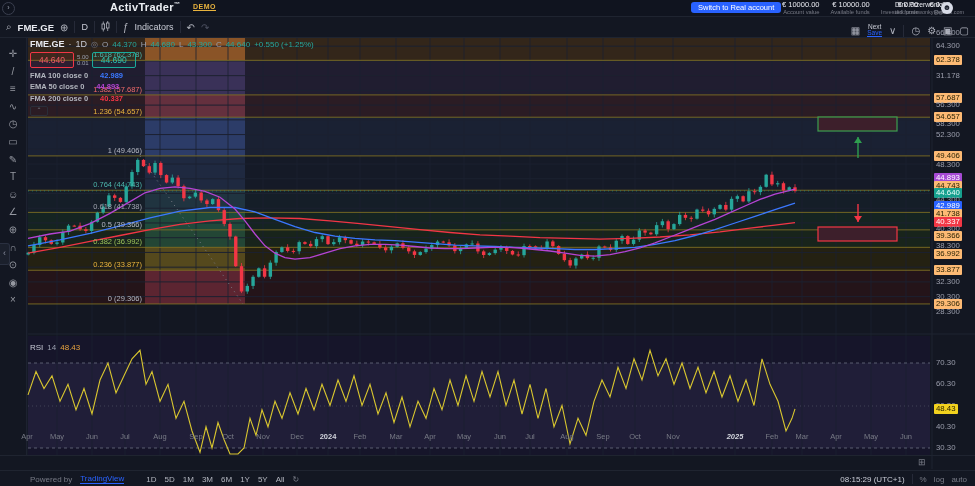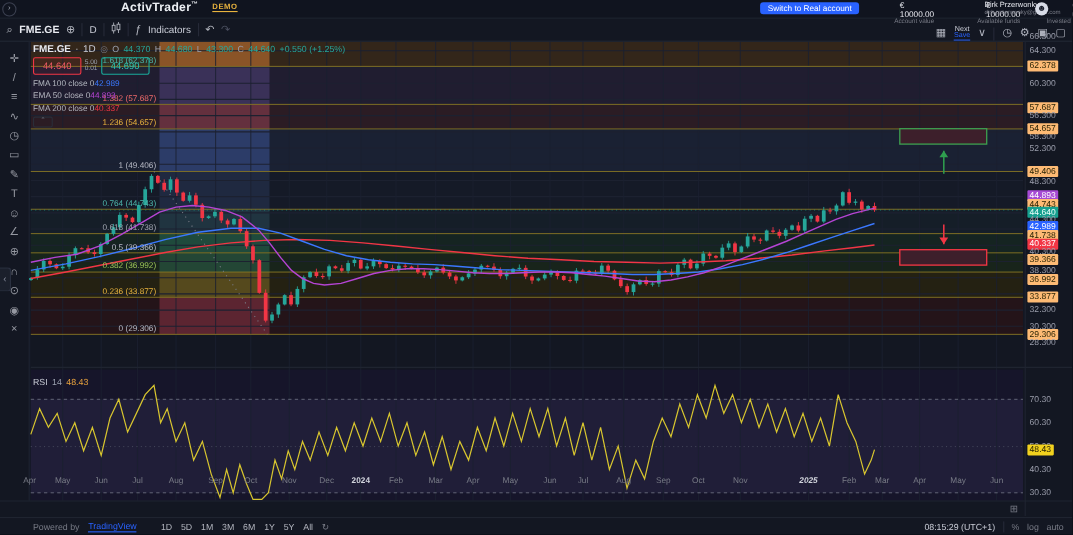--- a/index.html
+++ b/index.html
@@ -13,21 +13,21 @@
   .hdr-toggle{position:absolute;left:2px;top:2px;width:11px;height:11px;border:1px solid #3a3f4f;border-radius:50%;
           color:#9aa0ae;font-size:7px;line-height:10px;text-align:center;cursor:pointer;}
   .logo{position:absolute;left:110px;top:1px;font-size:11px;font-weight:700;color:#eceff4;letter-spacing:.3px;}
   .logo sup{font-size:6px;}
   .demo{position:absolute;left:193px;top:3px;font-size:7px;font-weight:700;color:#e8b33e;
         border-bottom:1px solid #e8b33e;letter-spacing:.5px;}
   .switch-btn{position:absolute;left:691px;top:2px;height:11px;padding:0 7px;background:#2962ff;border-radius:3px;
         font-size:7.5px;line-height:11px;color:#fff;cursor:pointer;white-space:nowrap;}
   .stats{position:absolute;left:782px;top:1px;display:flex;gap:11px;}
   .stat{display:flex;flex-direction:column;align-items:flex-end;}
-  .stat .v{font-size:7.5px;color:#e8eaf0;line-height:8px;margin-left:36px;}
+  .stat .v{font-size:7.5px;color:#e8eaf0;line-height:8px;}
   .stat .l{font-size:5.8px;color:#787b86;line-height:6px;}
   .user{position:absolute;left:895px;top:1px;width:42px;text-align:right;}
   .user .n{font-size:6.8px;color:#e8eaf0;line-height:7.5px;white-space:nowrap;}
   .user .e{font-size:5.5px;color:#787b86;line-height:6px;white-space:nowrap;}
   .avatar{position:absolute;left:941px;top:2px;width:12px;height:12px;border-radius:50%;background:#d7dbe6;
         color:#1a1f2c;font-size:8px;line-height:12px;text-align:center;cursor:pointer;}
   
   .toolbar{left:0;top:17px;width:975px;height:20px;border-bottom:1px solid #1f2430;display:flex;align-items:center;}
   .tb-left{display:flex;align-items:center;gap:6px;padding-left:6px;}
   .tb-ico{color:#b2b5be;font-size:10px;cursor:pointer;}
@@ -55,21 +55,21 @@
   .lg-ohlc{display:flex;gap:4px;font-size:8px;}
   .lg-ohlc .k{color:#9aa0ae;}
   .lg-ohlc .v{color:#26a69a;}
   .lg-chg{font-size:8px;color:#26a69a;}
   .bidask{display:flex;align-items:center;gap:3px;margin-top:3px;}
   .boxsell{width:42px;height:14px;border:1px solid #f23645;border-radius:2px;color:#f25a66;background:rgba(242,54,69,.07);
            font-size:8.5px;line-height:14px;text-align:center;cursor:pointer;}
   .boxbuy{width:42px;height:14px;border:1px solid #1aab9b;border-radius:2px;color:#2bc6b4;background:rgba(26,171,155,.07);
            font-size:8.5px;line-height:14px;text-align:center;cursor:pointer;}
   .spread{display:flex;flex-direction:column;align-items:center;font-size:6px;color:#9aa0ae;line-height:6.5px;}
-  .ind-row{display:flex;gap:0;font-size:7.5px;margin-top:2.5px;align-items:center;}
+  .ind-row{display:flex;gap:12px;font-size:7.5px;margin-top:2.5px;align-items:center;font-weight:bold;}
   .ind-name{color:#b2b5be;}
   .collapse-chip{width:16px;height:8px;border:1px solid #2a2e39;border-radius:2px;color:#787b86;font-size:6px;
            line-height:7px;text-align:center;margin-top:3px;cursor:pointer;}
   .fib-lab{position:absolute;left:58px;width:84px;text-align:right;font-size:7.5px;line-height:8px;z-index:3;}
   .rsi-legend{left:30px;top:343px;font-size:8px;z-index:4;display:flex;gap:4px;}
   .rsi-legend .t{color:#c9ccd6;}
   .rsi-legend .p{color:#9aa0ae;}
   .rsi-legend .v{color:#e8a33e;}
   
   .paxis{left:933px;top:0;width:42px;height:486px;z-index:4;cursor:ns-resize;}
@@ -617,21 +617,21 @@
   <div class="abs rsi-legend">
     <span class="t">RSI</span>
     <span class="p">14</span>
     <span class="v">48.43</span>
   </div>
 
   <div class="abs paxis" id="paxis">
       <div class="chip ax-plain" style="top: 28px;">66.300</div>
       <div class="chip ax-plain" style="top: 41px;">64.300</div>
       <div class="chip ax-fib" style="top: 55px;">62.378</div>
-      <div class="chip ax-plain" style="top: 71px;">60.300</div>
+      <div class="chip ax-plain" style="top: 71px;">31.178</div>
       <div class="chip ax-plain" style="top: 85px; margin-top: 34px;">58.300</div>
       <div class="chip ax-fib" style="top: 93px;">57.687</div>
       <div class="chip ax-plain" style="top: 100px;">56.300</div>
       <div class="chip ax-fib" style="top: 112px;">54.657</div>
       <div class="chip ax-plain" style="top: 130px;">52.300</div>
       <div class="chip ax-fib" style="top: 151px;">49.406</div>
       <div class="chip ax-plain" style="top: 160px;">48.300</div>
       <div class="chip ax-ema50" style="top: 173px;">44.893</div>
       <div class="chip ax-fib" style="top: 181px;">44.743</div>
       <div class="chip ax-price" style="top: 188px;">44.640</div>

